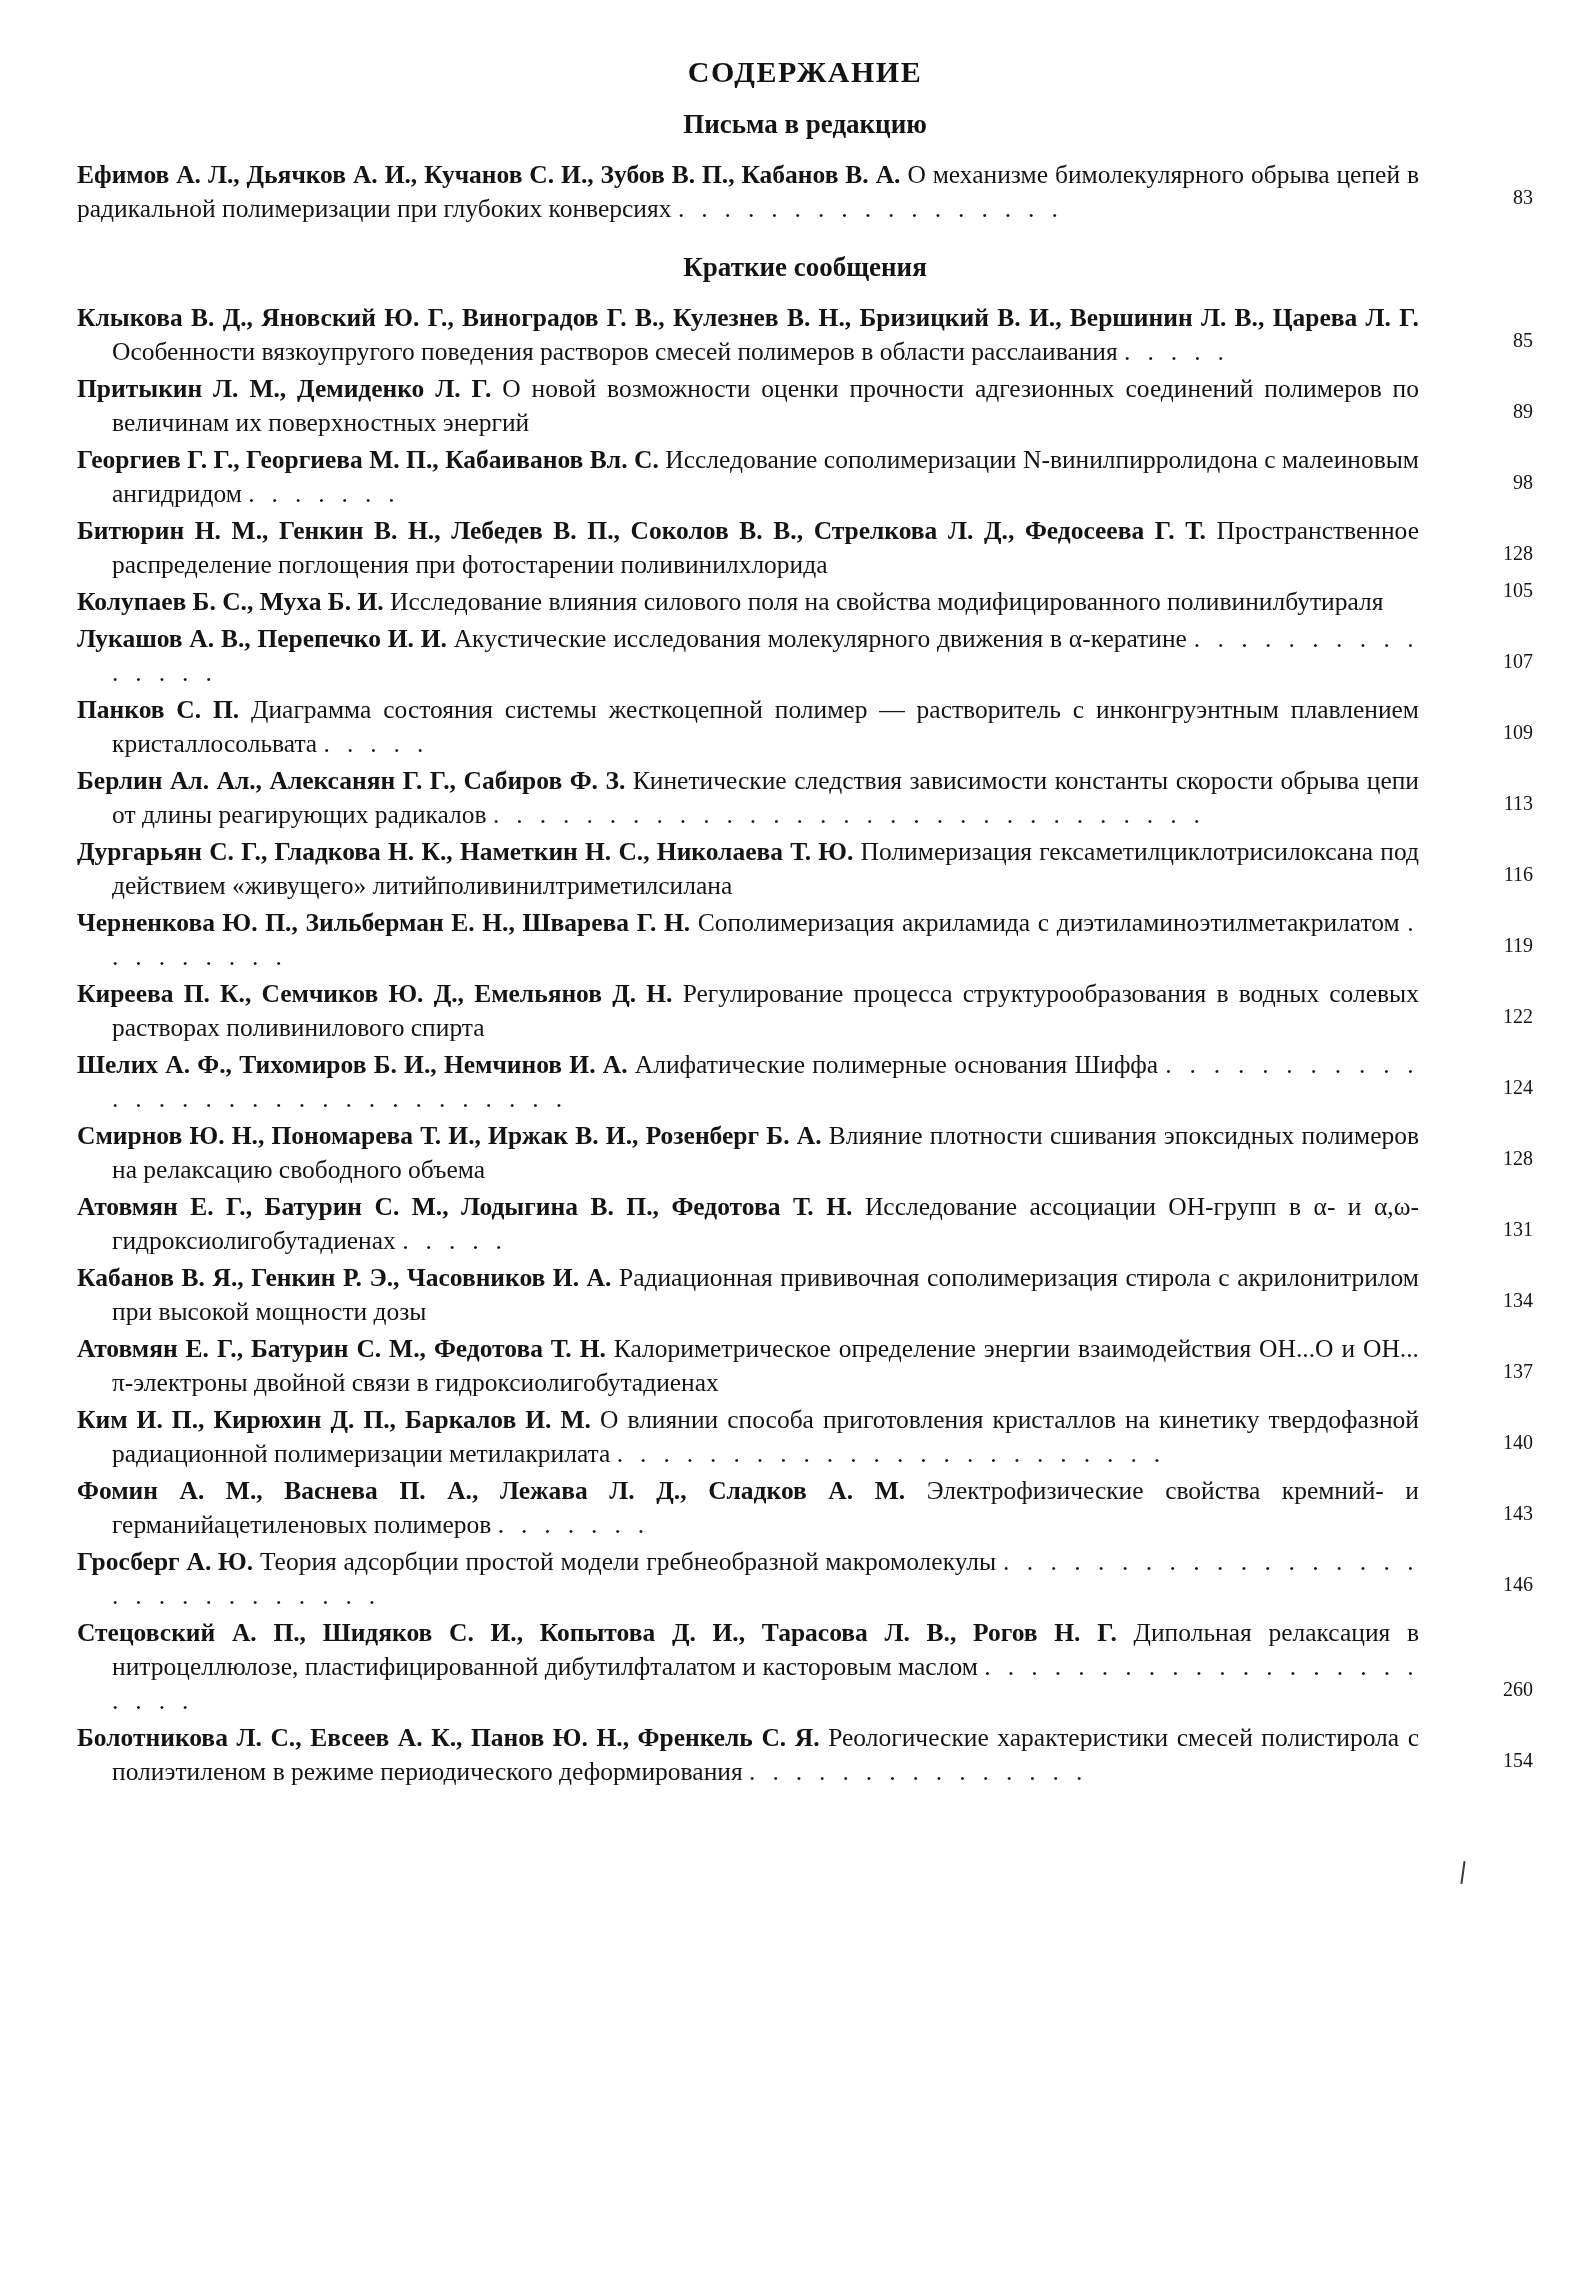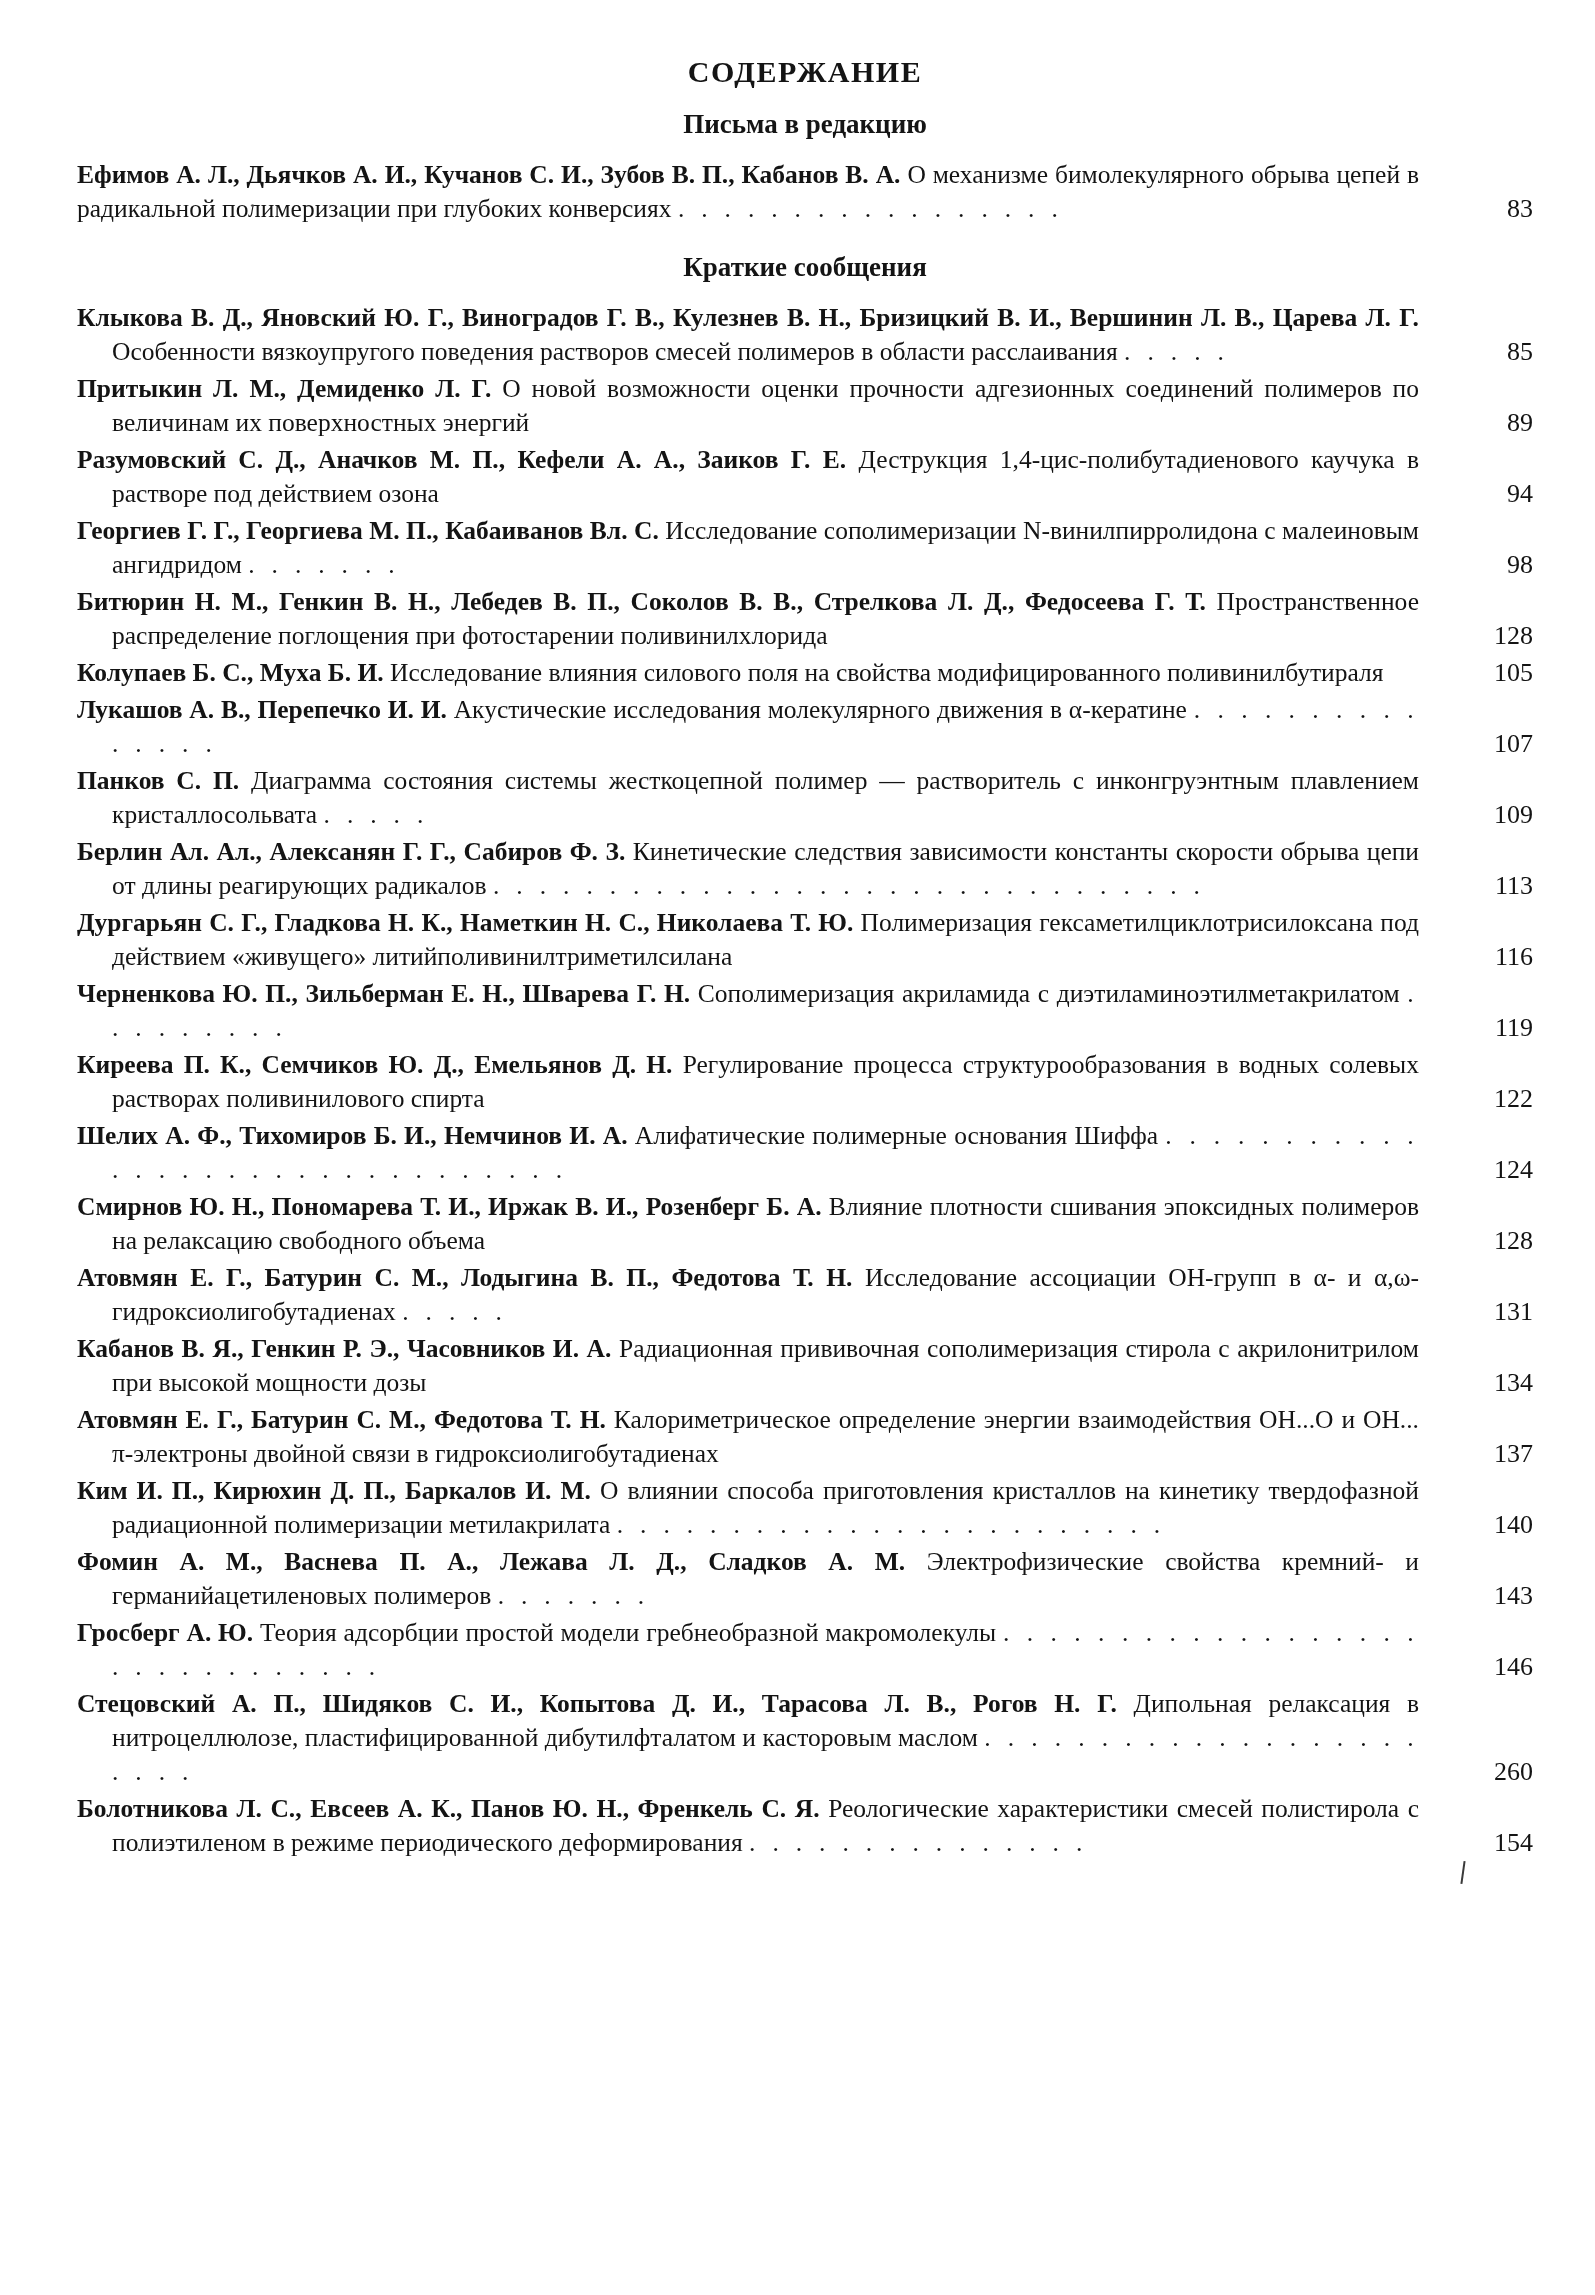--- a/index.html
+++ b/index.html
@@ -68,22 +68,22 @@
   .entry-text .title {
     font-weight: normal;
   }
   .dots {
     letter-spacing: 5.3px;
     font-weight: normal;
   }
   .page-num {
     position: absolute;
     right: 0;
-    bottom: 0;
-    font-size: 26px;
+    bottom: 12px;
+    font-size: 20px;
     line-height: 34px;
     width: 84px;
     text-align: right;
   }
   .lead-entry .entry-text {
     padding-left: 0;
     text-indent: 0;
   }
   .tick {
     position: absolute;
@@ -138,27 +138,20 @@
       </div>
 
       <div class="entry">
         <div class="entry-text">
           <span class="authors">Притыкин Л. М., Демиденко Л. Г.</span>
           <span class="title">О новой возможности оценки прочности адгезионных соединений полимеров по величинам их поверхностных энергий</span>
         </div>
         <div class="page-num">89</div>
       </div>
 
-      <div class="entry">
-        <div class="entry-text">
-          <span class="authors">Разумовский С. Д., Аначков М. П., Кефели А. А., Заиков Г. Е.</span>
-          <span class="title">Деструкция 1,4-цис-полибутадиенового каучука в растворе под действием озона</span>
-        </div>
-        <div class="page-num">94</div>
-      </div>
 
       <div class="entry">
         <div class="entry-text">
           <span class="authors">Георгиев Г. Г., Георгиева М. П., Кабаиванов Вл. С.</span>
           <span class="title">Исследование сополимеризации N-винилпирролидона с малеиновым ангидридом</span>
           <span class="dots"> . . . . . . .</span>
         </div>
         <div class="page-num">98</div>
       </div>
 

